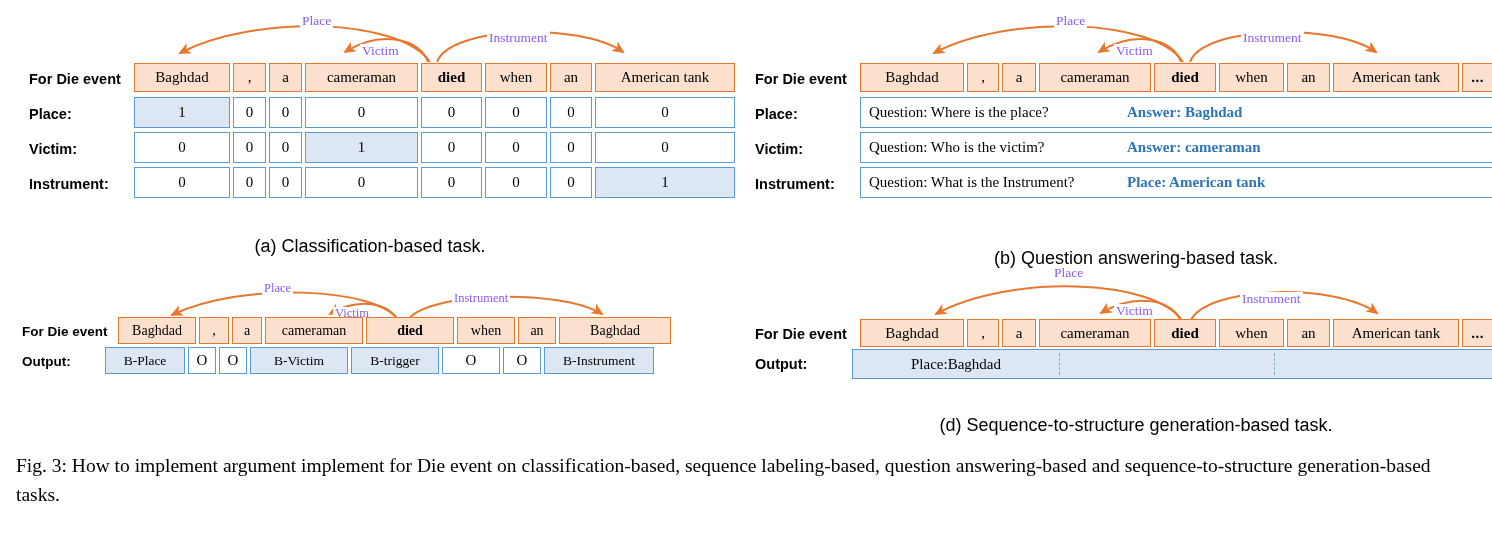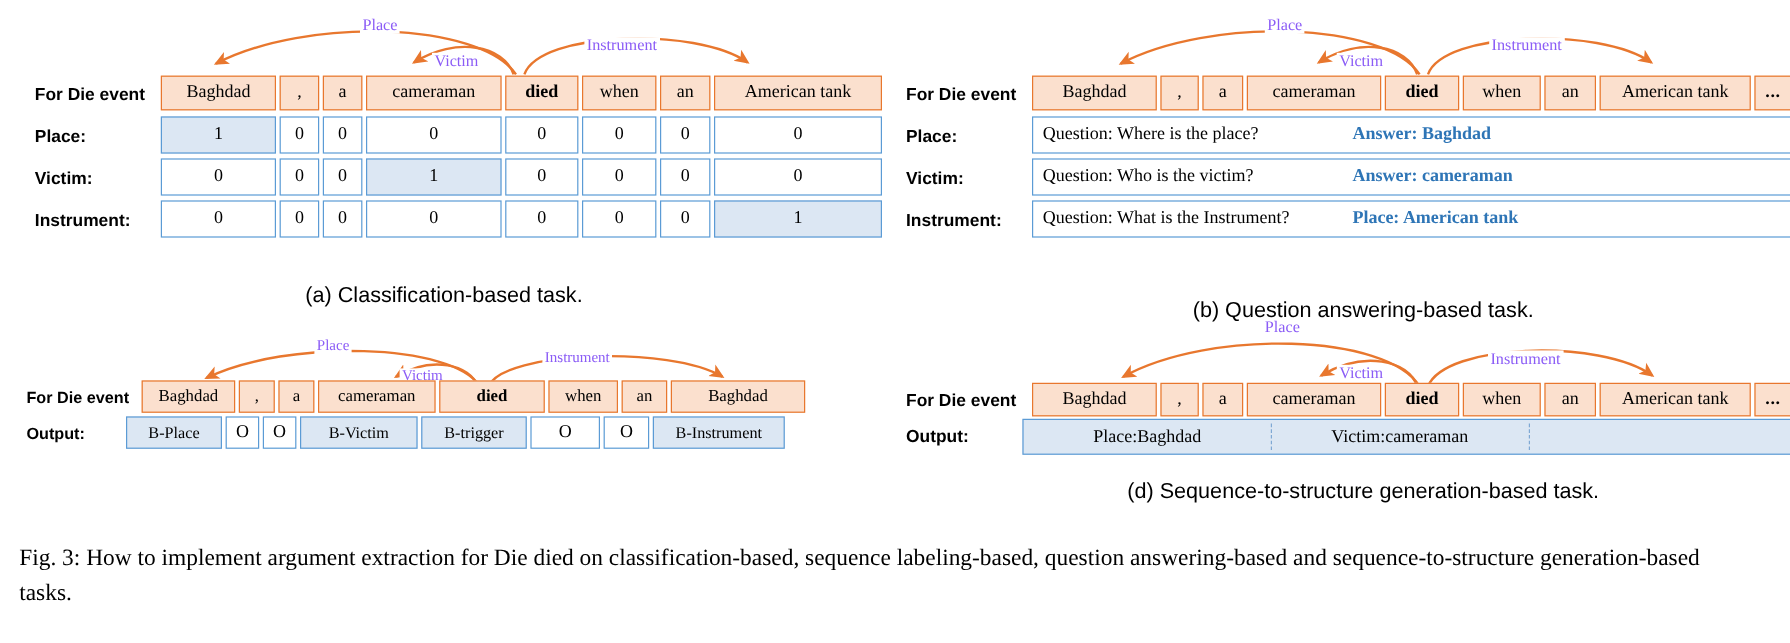--- a/index.html
+++ b/index.html
@@ -289,23 +289,22 @@
     <div class="tok" style="left:256px;top:49px;width:34px;height:28px;">a</div>
     <div class="tok" style="left:293px;top:49px;width:112px;height:28px;">cameraman</div>
     <div class="tok trigger" style="left:408px;top:49px;width:62px;height:28px;">died</div>
     <div class="tok" style="left:473px;top:49px;width:65px;height:28px;">when</div>
     <div class="tok" style="left:541px;top:49px;width:43px;height:28px;">an</div>
     <div class="tok" style="left:587px;top:49px;width:126px;height:28px;">American tank</div>
     <div class="tok ell" style="left:716px;top:49px;width:31px;height:28px;">...</div>
 
     <div class="cell gen" style="left:106px;top:79px;width:715px;height:30px;">
       <span style="display:block;width:206px;text-align:center;">Place:Baghdad</span>
-      <span style="display:block;width:215px;text-align:center;">Victim:cameraman</span>
       <div class="gdiv" style="left:206px;"></div>
       <div class="gdiv" style="left:421px;"></div>
     </div>
 
-    <div class="subcap" style="left:110px;top:97px;width:560px;">(d) Sequence-to-structure generation-based task.</div>
+    <div class="subcap" style="left:110px;top:113px;width:560px;">(d) Sequence-to-structure generation-based task.</div>
   </div>
 
-  <div class="maincap">Fig. 3: How to implement argument extraction for Die died on classification-based, sequence labeling-based, question answering-based and sequence-to-structure generation-based tasks.</div>
+  <div class="maincap">Fig. 3: How to implement argument implement for Die event on classification-based, sequence labeling-based, question answering-based and sequence-to-structure generation-based tasks.</div>
 
 </div>
 
 </body></html>

